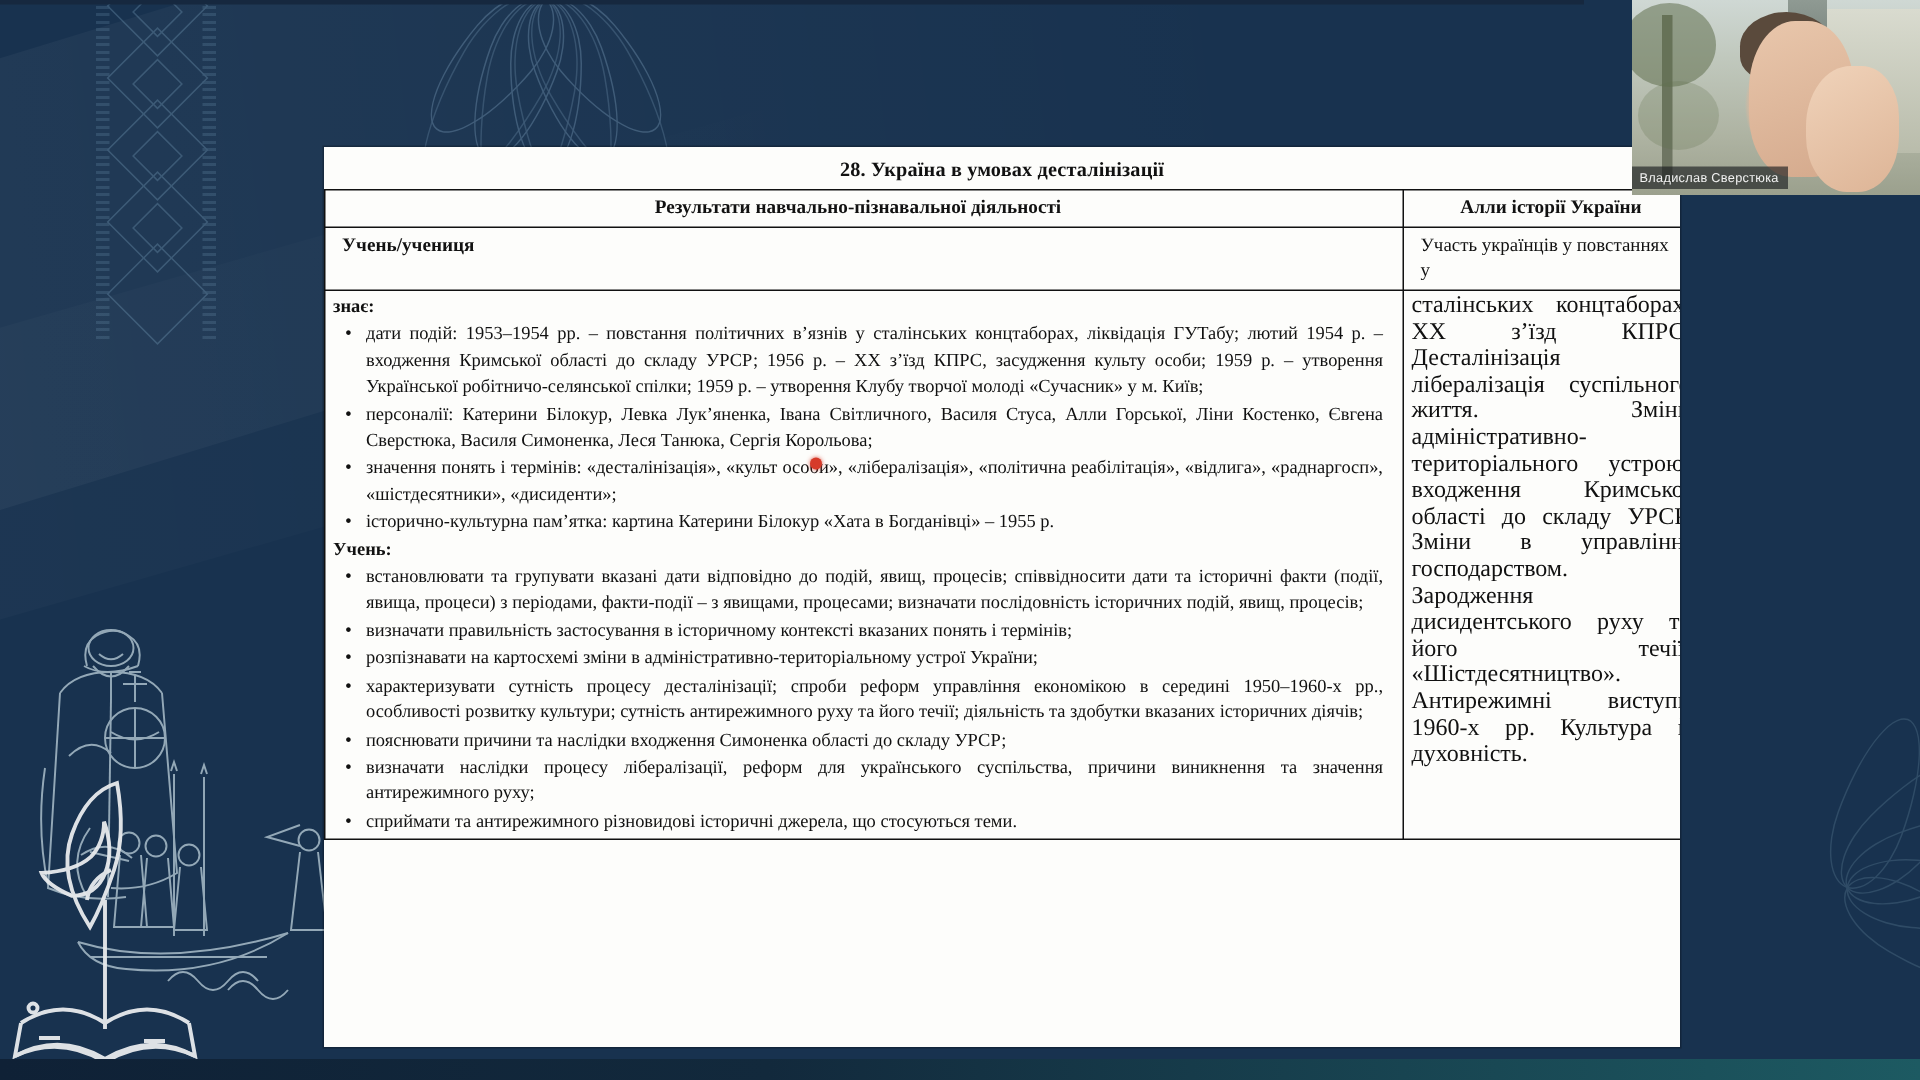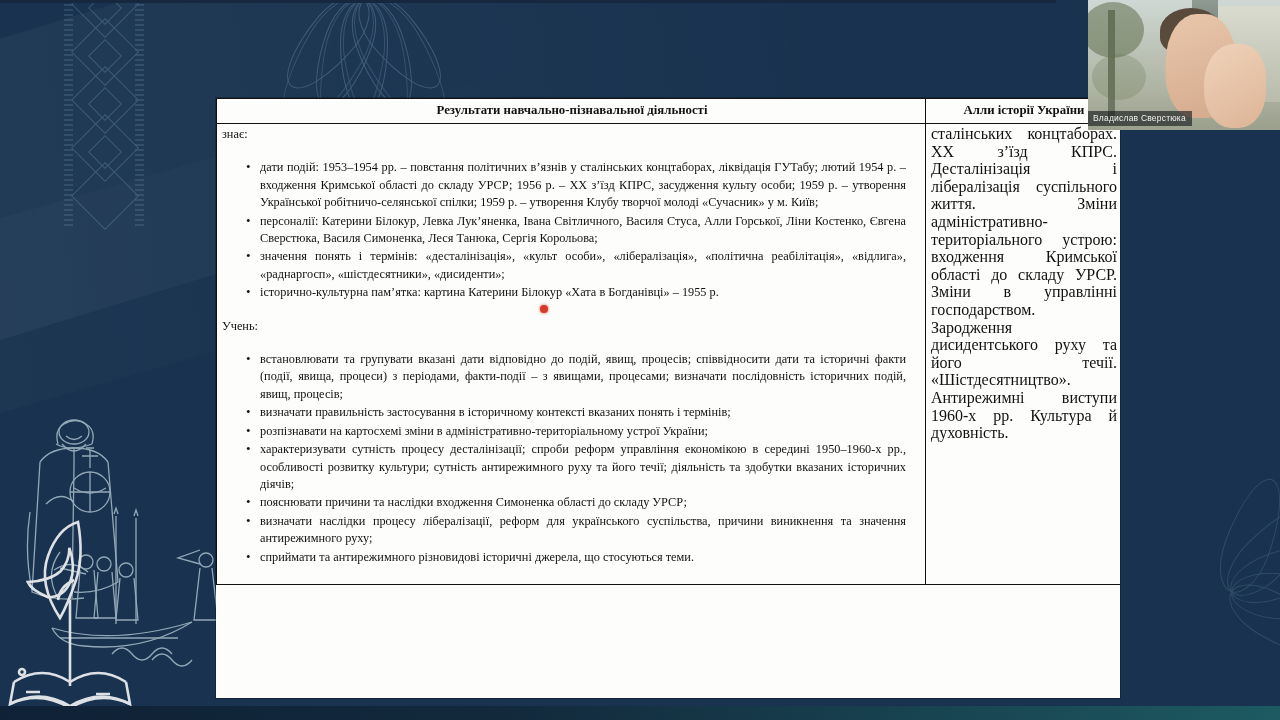--- a/index.html
+++ b/index.html
@@ -83,32 +83,32 @@
     text-align:center;font-weight:bold;font-size:13.5px;line-height:18px;
     padding:6px 0 4px 0;letter-spacing:.1px;
   }
   table.doc-table{
     border-collapse:collapse;width:886px;margin:0 auto;
     table-layout:fixed;
   }
   table.doc-table td{
     border:1.6px solid #111;
     vertical-align:top;
-    padding:1px 3px 2px 5px;
+    padding:1px 13px 2px 5px;
   }
   td.col-left{width:700px;}
   td.col-right{width:186px;}
   .hdr-center{text-align:center;font-weight:bold;font-size:12.8px;line-height:17px;padding:2px 4px;}
   .hdr-left{font-weight:bold;font-size:12.8px;line-height:17px;padding:2px 6px;}
   .hdr-plain{font-size:12.6px;line-height:17px;padding:2px 6px;}
 
   .body-cell{font-size:12.3px;line-height:17.4px;text-align:justify;}
   .body-cell.right{font-size:16px;line-height:17.6px;text-align:justify;}
-  .lead{font-weight:normal;display:block;margin:1px 0 1px 0;}
-  ul.bullets{list-style:none;margin:16px;padding:0;}
+  .lead{font-weight:bold;display:block;margin:1px 0 1px 0;}
+  ul.bullets{list-style:none;margin:0;padding:0;}
   ul.bullets li{
     position:relative;padding-left:22px;margin:0 0 1px 0;text-align:justify;
   }
   ul.bullets li:before{
     content:"\2022";position:absolute;left:8px;top:-1px;font-size:13px;
   }
   p.plain{margin:0;text-align:justify;}
 
   
   #laser-pointer{
@@ -262,29 +262,38 @@
         <circle cx="22" cy="280" r="3"></circle>
       </g>
     </svg>
   </div>
 </div>
 
 <div id="top-strip"></div>
 
 <div id="document-page">
 
+  <div id="doc-title">28. Україна в умовах десталінізації</div>
 
   <table class="doc-table">
     <tbody>
       <tr>
         <td class="col-left">
           <div class="hdr-center">Результати навчально-пізнавальної діяльності</div>
         </td>
         <td class="col-right">
           <div class="hdr-center">Алли історії України</div>
+        </td>
+      </tr>
+      <tr>
+        <td class="col-left">
+          <div class="hdr-left">Учень/учениця</div>
+        </td>
+        <td class="col-right">
+          <div class="hdr-plain">Участь українців у повстаннях у</div>
         </td>
       </tr>
       <tr>
         <td class="col-left body-cell">
 
           <span class="lead">знає:</span>
           <ul class="bullets">
             <li>дати подій: 1953–1954 рр. – повстання політичних в’язнів у сталінських концтаборах, ліквідація ГУТабу; лютий 1954 р. – входження Кримської області до складу УРСР; 1956 р. – ХХ з’їзд КПРС, засудження культу особи; 1959 р. – утворення Української робітничо-селянської спілки; 1959 р. – утворення Клубу творчої молоді «Сучасник» у м. Київ;</li>
             <li>персоналії: Катерини Білокур, Левка Лук’яненка, Івана Світличного, Василя Стуса, Алли Горської, Ліни Костенко, Євгена Сверстюка, Василя Симоненка, Леся Танюка, Сергія Корольова;</li>
             <li>значення понять і термінів: «десталінізація», «культ особи», «лібералізація», «політична реабілітація», «відлига», «раднаргосп», «шістдесятники», «дисиденти»;</li>

